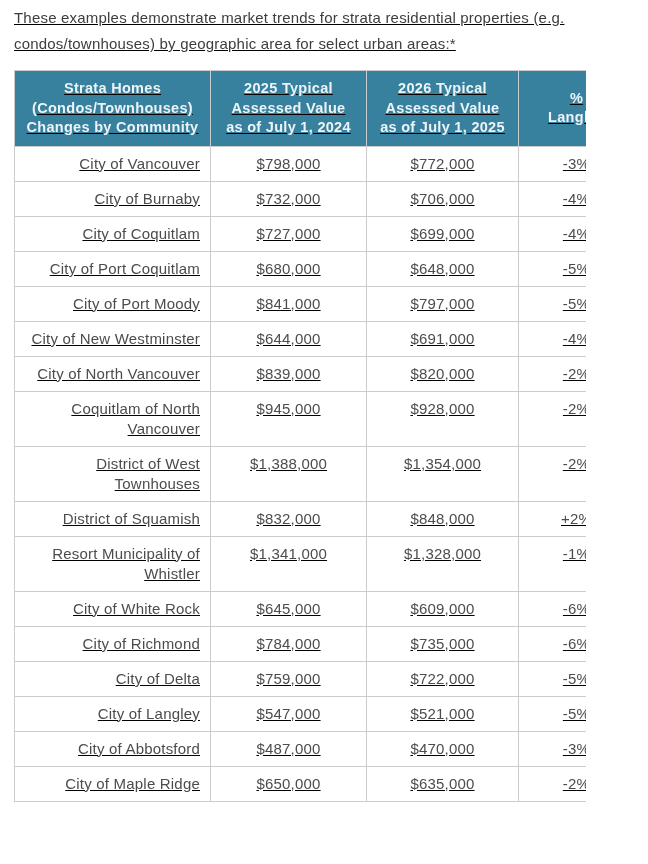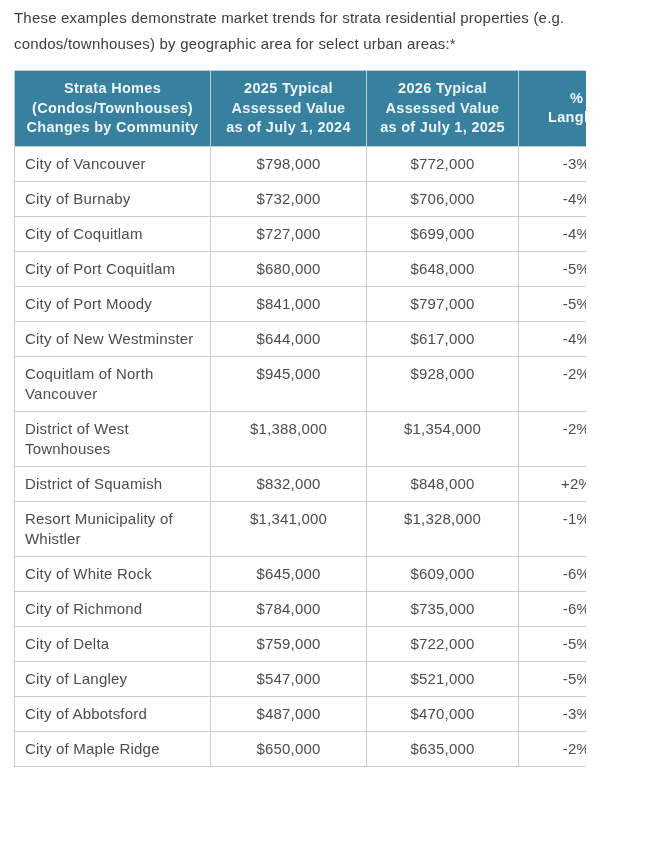--- a/index.html
+++ b/index.html
@@ -7,20 +7,21 @@
     padding: 0;
     background: #ffffff;
     font-family: "Liberation Sans", "DejaVu Sans", sans-serif;
   }
   .page {
     width: 586px;
     height: 864px;
     box-sizing: border-box;
     padding: 5px 14px 0 14px;
     overflow: hidden;
+    text-decoration: underline;
   }
   .intro {
     margin: 0 0 13px 0;
     font-size: 15px;
     line-height: 26px;
     letter-spacing: 0.2px;
     color: #3d3d3d;
   }
   table.strata {
     width: 620px;
@@ -48,21 +49,21 @@
   table.strata td {
     font-size: 15px;
     line-height: 20px;
     letter-spacing: 0.2px;
     color: #4c4c4c;
     border: 1px solid #cccccc;
     padding: 7px 10px;
     vertical-align: top;
     background: #ffffff;
   }
-  table.strata td.left   { text-align: left; margin-top: 48px; }
+  table.strata td.left   { text-align: right; margin-top: 48px; }
   table.strata td.center { text-align: center; }
 </style>
 </head>
 <body>
 
 <div class="page">
   <p class="intro">These examples demonstrate market trends for strata residential properties (e.g. condos/townhouses) by geographic area for select urban areas:*</p>
 
   <table class="strata">
     <colgroup>
@@ -121,22 +122,28 @@
         </tr>
         <tr>
           <td class="left">City of Port Moody</td>
           <td class="center">$841,000</td>
           <td class="center">$797,000</td>
           <td class="center">-5%</td>
         </tr>
         <tr>
           <td class="left">City of New Westminster</td>
           <td class="center">$644,000</td>
-          <td class="center">$617,000</td>
+          <td class="center">$691,000</td>
           <td class="center">-4%</td>
+        </tr>
+        <tr>
+          <td class="left">City of North Vancouver</td>
+          <td class="center">$839,000</td>
+          <td class="center">$820,000</td>
+          <td class="center">-2%</td>
         </tr>
         <tr>
           <td class="left">Coquitlam of North Vancouver</td>
           <td class="center">$945,000</td>
           <td class="center">$928,000</td>
           <td class="center">-2%</td>
         </tr>
         <tr>
           <td class="left">District of West Townhouses</td>
           <td class="center">$1,388,000</td>

